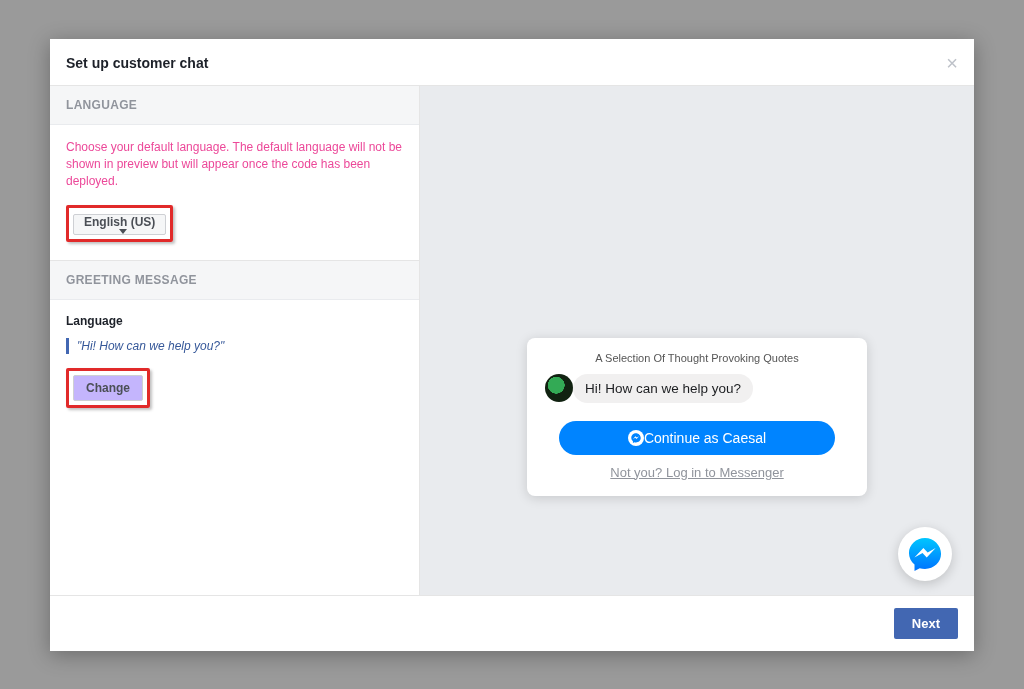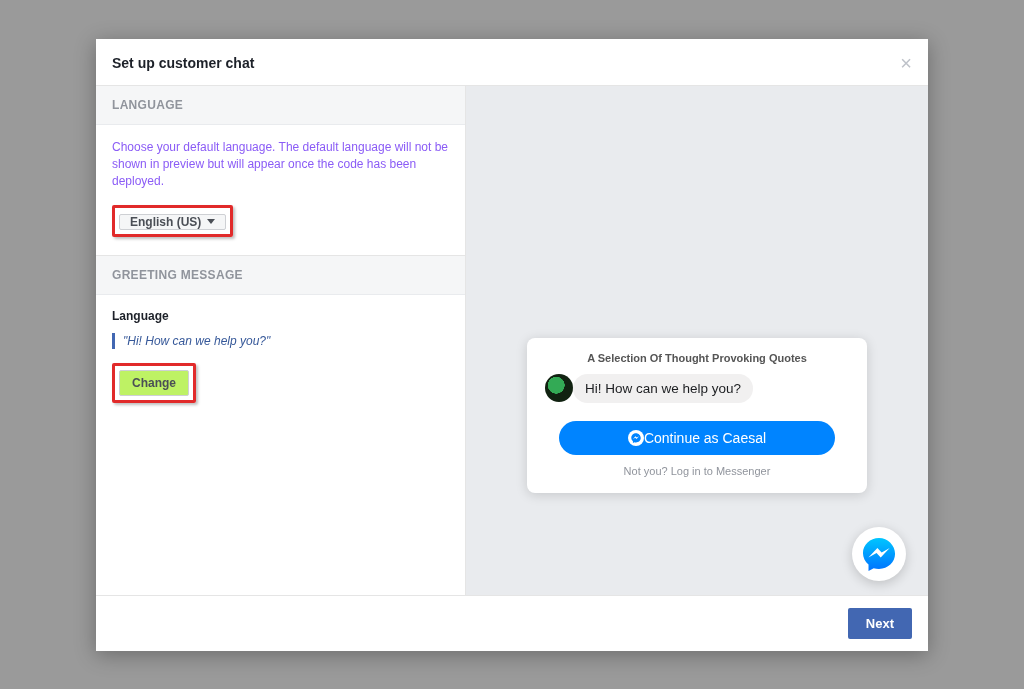--- a/index.html
+++ b/index.html
@@ -5,21 +5,21 @@
   * { box-sizing: border-box; margin: 0; padding: 0; }
   html, body { width: 1024px; height: 689px; }
   body {
     background: #9a9a9a;
     font-family: Helvetica, Arial, sans-serif;
     display: flex;
     align-items: center;
     justify-content: center;
   }
   .modal {
-    width: 832px;
+    width: 924px;
     height: 612px;
     background: #fff;
     box-shadow: 0 4px 20px rgba(0,0,0,0.3);
     display: flex;
     flex-direction: column;
     position: relative;
   }
   .modal-header {
     padding: 14px 16px 12px 16px;
     border-bottom: 1px solid #e5e5e5;
@@ -68,21 +68,21 @@
     letter-spacing: 0.3px;
   }
   .left-panel .section-header { border-top: none; }
   .section-body {
     padding: 14px 16px 18px 16px;
     border-bottom: 1px solid #e5e5e5;
   }
   .section-body.last { border-bottom: none; }
   .help-text {
     font-size: 12px;
-    color: #8b5cf6;
+    color: #ec4899;
     line-height: 1.45;
     margin-bottom: 14px;
   }
   .lang-dropdown-wrap {
     display: inline-block;
     border: 3px solid #e12a2a;
     padding: 4px;
     border-radius: 2px;
     box-shadow: 2px 2px 3px rgba(0,0,0,0.25);
   }
@@ -90,20 +90,21 @@
     display: inline-flex;
     align-items: center;
     background: #f5f6f7;
     border: 1px solid #ced0d4;
     padding: 0 10px;
     font-size: 12px;
     font-weight: bold;
     color: #4b4f56;
     cursor: pointer;
     border-radius: 2px;
+    flex-direction: column;
   }
   .caret {
     margin-left: 6px;
     width: 0; height: 0;
     border-left: 4px solid transparent;
     border-right: 4px solid transparent;
     border-top: 5px solid #4b4f56;
   }
   .greeting-label {
     font-size: 12px;
@@ -121,21 +122,21 @@
   }
   .change-btn-wrap {
     display: inline-block;
     border: 3px solid #e12a2a;
     padding: 4px;
     border-radius: 2px;
     box-shadow: 2px 2px 3px rgba(0,0,0,0.25);
   }
   .change-btn {
     display: inline-block;
-    background: #bef264;
+    background: #c4b5fd;
     border: 1px solid #ced0d4;
     padding: 5px 12px;
     font-size: 12px;
     font-weight: bold;
     color: #4b4f56;
     cursor: pointer;
     border-radius: 2px;
   }
   .preview-area {
     flex: 1;
@@ -149,21 +150,21 @@
     top: 252px;
     width: 340px;
     background: #fff;
     border-radius: 8px;
     box-shadow: 0 2px 12px rgba(0,0,0,0.15);
     padding: 14px 18px 16px 18px;
     text-align: center;
   }
   .chat-card-title {
     font-size: 11px;
-    font-weight: bold;
+    font-weight: normal;
     color: #555;
     margin-bottom: 10px;
   }
   .greet-row {
     display: flex;
     align-items: center;
     text-align: left;
     margin-bottom: 18px;
   }
   .avatar {
@@ -196,22 +197,23 @@
   .msgr-small {
     width: 16px; height: 16px;
     background: #fff;
     border-radius: 50%;
     display: flex;
     align-items: center;
     justify-content: center;
   }
   .msgr-small svg { width: 10px; height: 10px; }
   .not-you {
-    font-size: 11px;
+    font-size: 13px;
     color: #90949c;
+    text-decoration: underline;
     cursor: pointer;
   }
   .msgr-bubble {
     position: absolute;
     right: 22px;
     bottom: 14px;
     width: 54px; height: 54px;
     background: #fff;
     border-radius: 50%;
     box-shadow: 0 3px 12px rgba(0,0,0,0.18);

